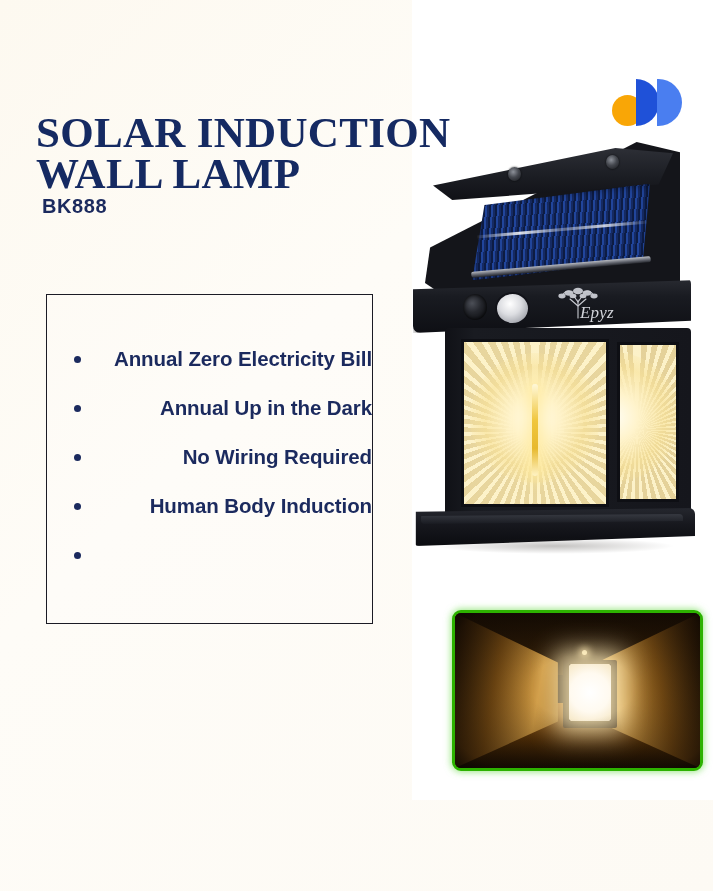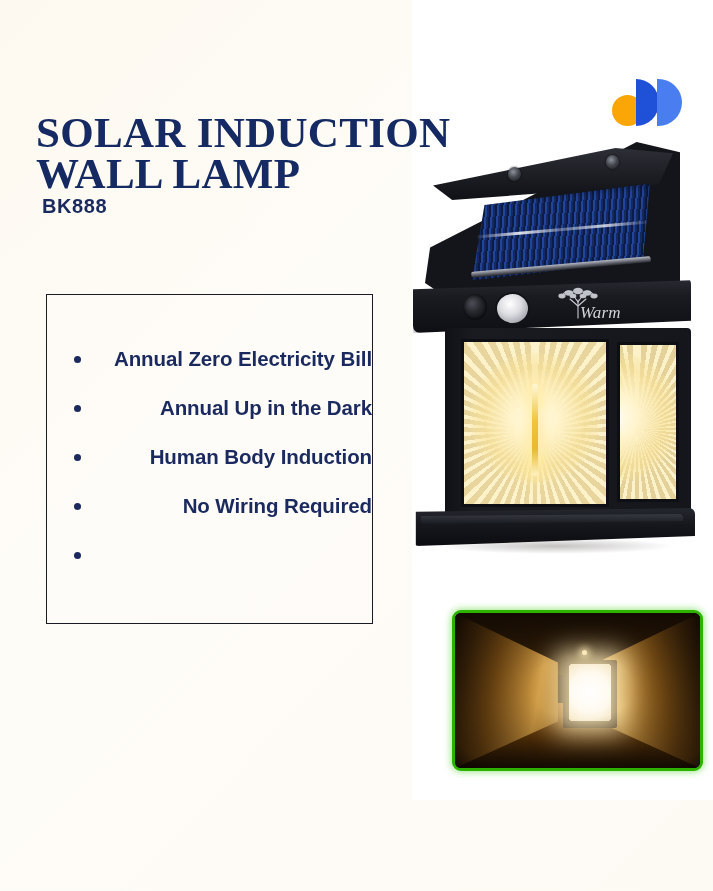--- a/index.html
+++ b/index.html
@@ -457,25 +457,25 @@
       <li class="feature-item">
         <span class="feature-bullet"></span>
         <span>Annual Zero Electricity Bill</span>
       </li>
       <li class="feature-item">
         <span class="feature-bullet"></span>
         <span>Annual Up in the Dark</span>
       </li>
       <li class="feature-item">
         <span class="feature-bullet"></span>
-        <span>Human Body Induction</span>
+        <span>No Wiring Required</span>
       </li>
       <li class="feature-item">
         <span class="feature-bullet"></span>
-        <span>No Wiring Required</span>
+        <span>Human Body Induction</span>
       </li>
       <li class="feature-item">
         <span class="feature-bullet"></span>
       </li>
     </ul>
   </div>
 
   <div class="lamp">
     <div class="lamp-hood"></div>
     <div class="hood-top-plate"></div>
@@ -499,21 +499,21 @@
         <g fill="#c9cbd2" opacity="0.95">
           <ellipse cx="26" cy="7" rx="5" ry="3.2"></ellipse>
           <ellipse cx="17" cy="9" rx="4.4" ry="2.8"></ellipse>
           <ellipse cx="35" cy="9" rx="4.4" ry="2.8"></ellipse>
           <ellipse cx="10" cy="12" rx="3.6" ry="2.4"></ellipse>
           <ellipse cx="42" cy="12" rx="3.6" ry="2.4"></ellipse>
           <ellipse cx="21" cy="12" rx="3.4" ry="2.2"></ellipse>
           <ellipse cx="31" cy="12" rx="3.4" ry="2.2"></ellipse>
         </g>
       </svg>
-      <div class="epyz-text">Warm</div>
+      <div class="epyz-text">Epyz</div>
     </div>
 
     <div class="lamp-body"></div>
 
     <div class="glass-front">
       <div class="burst"></div>
       <div class="glow-core"></div>
       <div class="filament"></div>
     </div>
 

